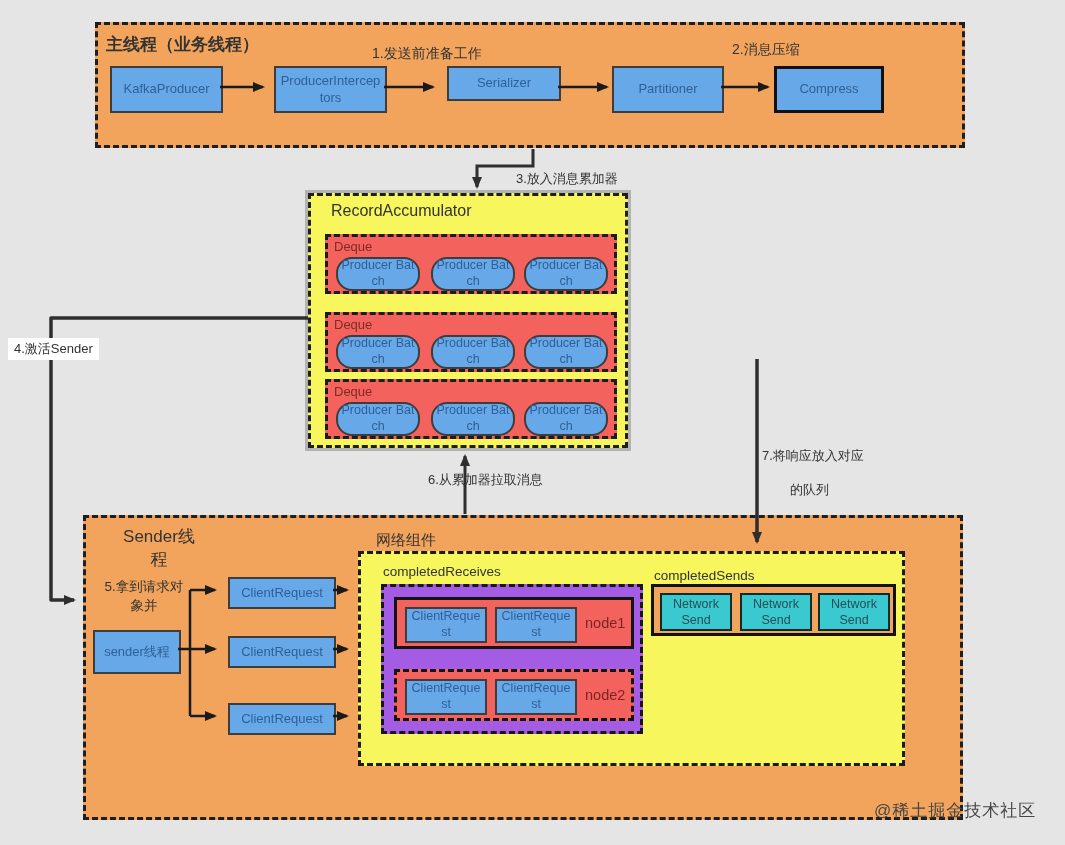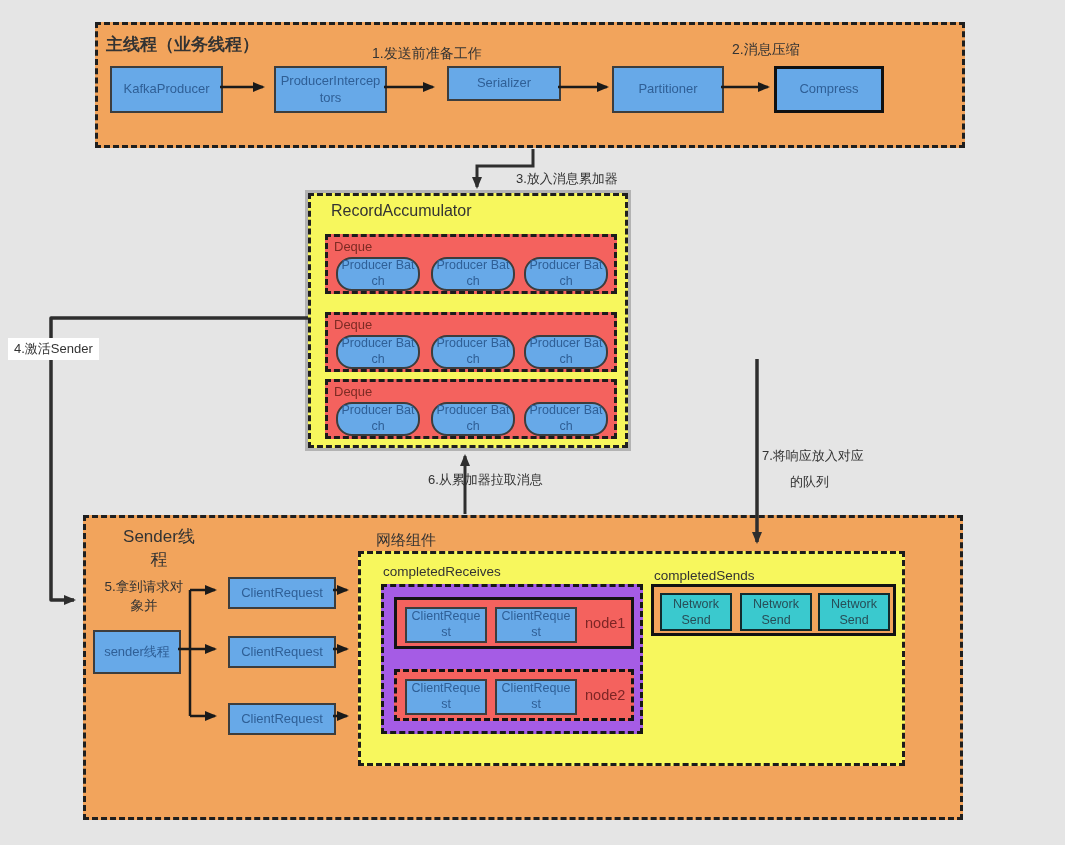--- a/index.html
+++ b/index.html
@@ -60,21 +60,21 @@
       <div class="bb pb" style="left:196px;">Producer Batch</div>
     </div>
   </div>
 
 
   <div class="lbl onblack" style="left:500px;top:170px;margin-left:16px;">3.放入消息累加器</div>
   <div class="lbl onblack" style="left:8px;top:338px;background:#fff;padding:2px 6px;">4.激活Sender</div>
   <div class="lbl onblack" style="left:428px;top:471px;">6.从累加器拉取消息</div>
   <div class="abs onblack" style="left:762px;top:447px;width:130px;color:#333;font-size:13px;">
     <div>7.将响应放入对应</div>
-    <div style="margin-left:28px;margin-top:8px;">的队列</div>
+    <div style="margin-left:28px;margin-top:16px;">的队列</div>
   </div>
 
   <div class="abs dashed-orange" style="left:83px;top:515px;width:880px;height:305px;">
     <div class="abs" style="left:30px;top:8px;width:86px;color:#333;font-size:17px;text-align:center;line-height:1.35;">Sender线程</div>
     <div class="abs" style="left:12px;top:60px;width:92px;color:#333;font-size:13.5px;text-align:center;line-height:1.4;">5.拿到请求对象并</div>
     <div class="bb" style="left:7px;top:112px;width:88px;height:44px;">sender线程</div>
     <div class="bb cr" style="top:59px;">ClientRequest</div>
     <div class="bb cr" style="top:118px;">ClientRequest</div>
     <div class="bb cr" style="top:185px;">ClientRequest</div>
 
@@ -97,20 +97,21 @@
 
       <div class="lbl" style="left:293px;top:14px;font-size:13.5px;">completedSends</div>
       <div class="abs" style="left:290px;top:30px;width:245px;height:52px;background:#F2A45C;border:3px solid #121212;">
         <div class="ns" style="left:6px;">Network Send</div>
         <div class="ns" style="left:86px;">Network Send</div>
         <div class="ns" style="left:164px;">Network Send</div>
       </div>
     </div>
   </div>
 
+  <div class="abs onblack" style="left:874px;top:799px;font-size:17px;color:#464646;letter-spacing:1px;">@稀土掘金技术社区</div>
 
   <svg class="overlay" width="1065" height="845">
     <defs>
       <marker id="ahb" markerUnits="userSpaceOnUse" markerWidth="14" markerHeight="12" refX="10" refY="5" orient="auto">
         <path d="M0,0 L12,5 L0,10 z" fill="#1a1a1a"></path>
       </marker>
       <marker id="ahg" markerUnits="userSpaceOnUse" markerWidth="14" markerHeight="12" refX="10" refY="5" orient="auto">
         <path d="M0,0 L12,5 L0,10 z" fill="#2e2e2e"></path>
       </marker>
     </defs>

